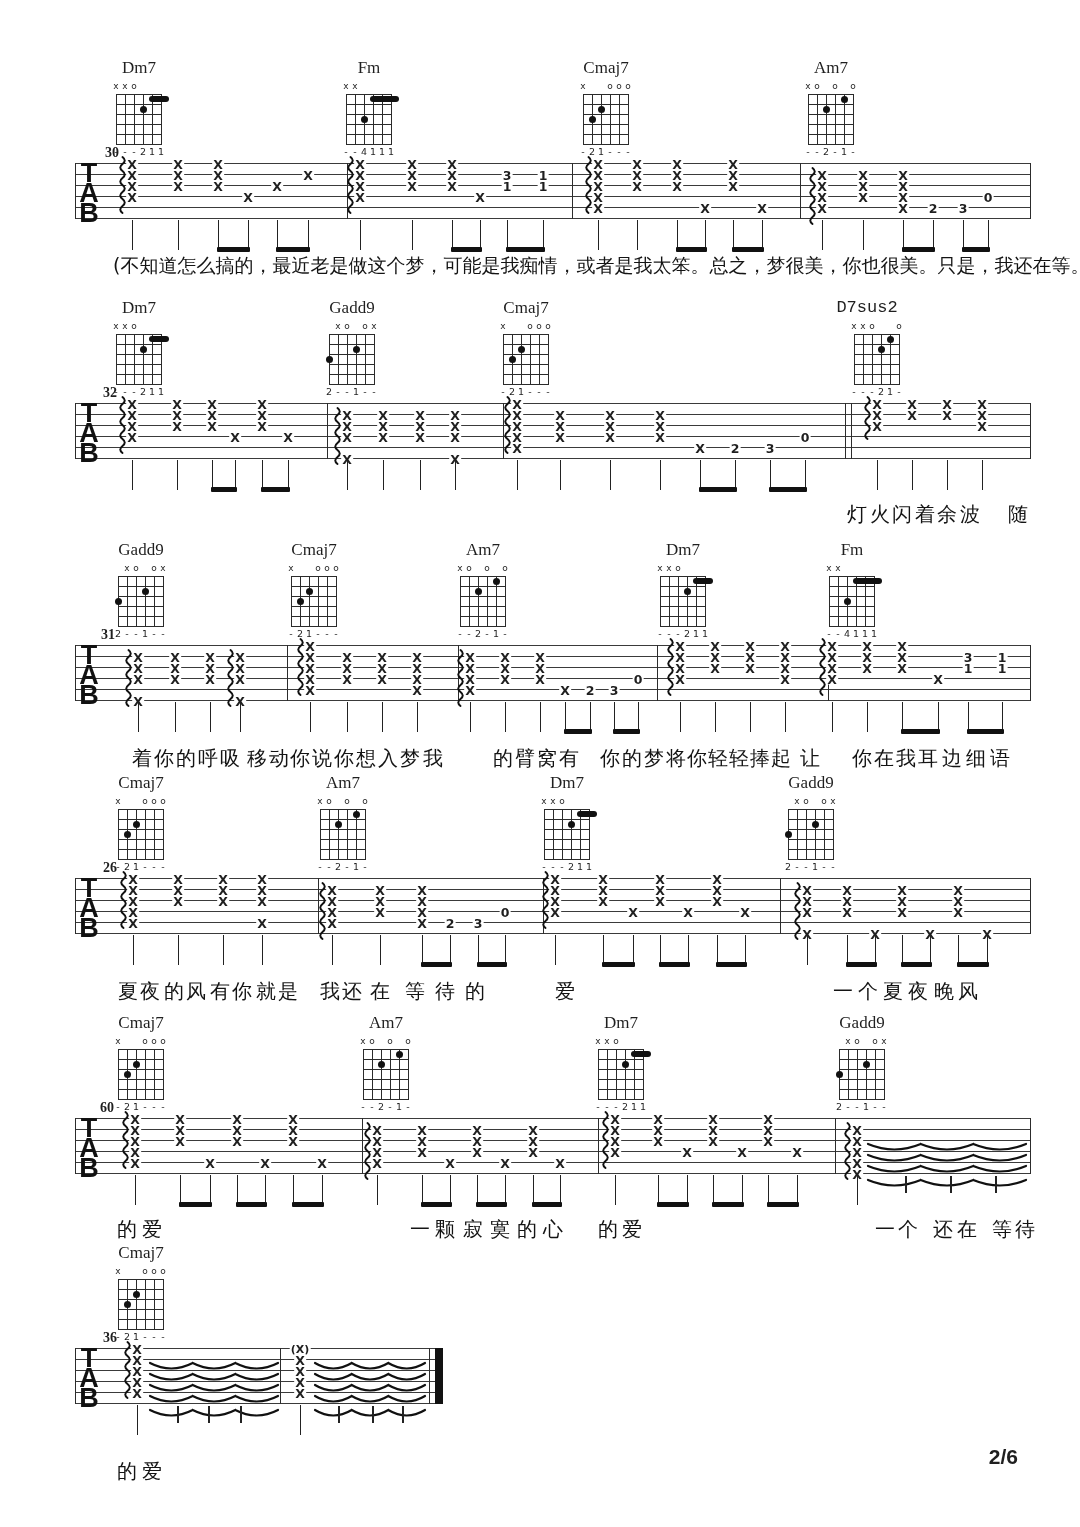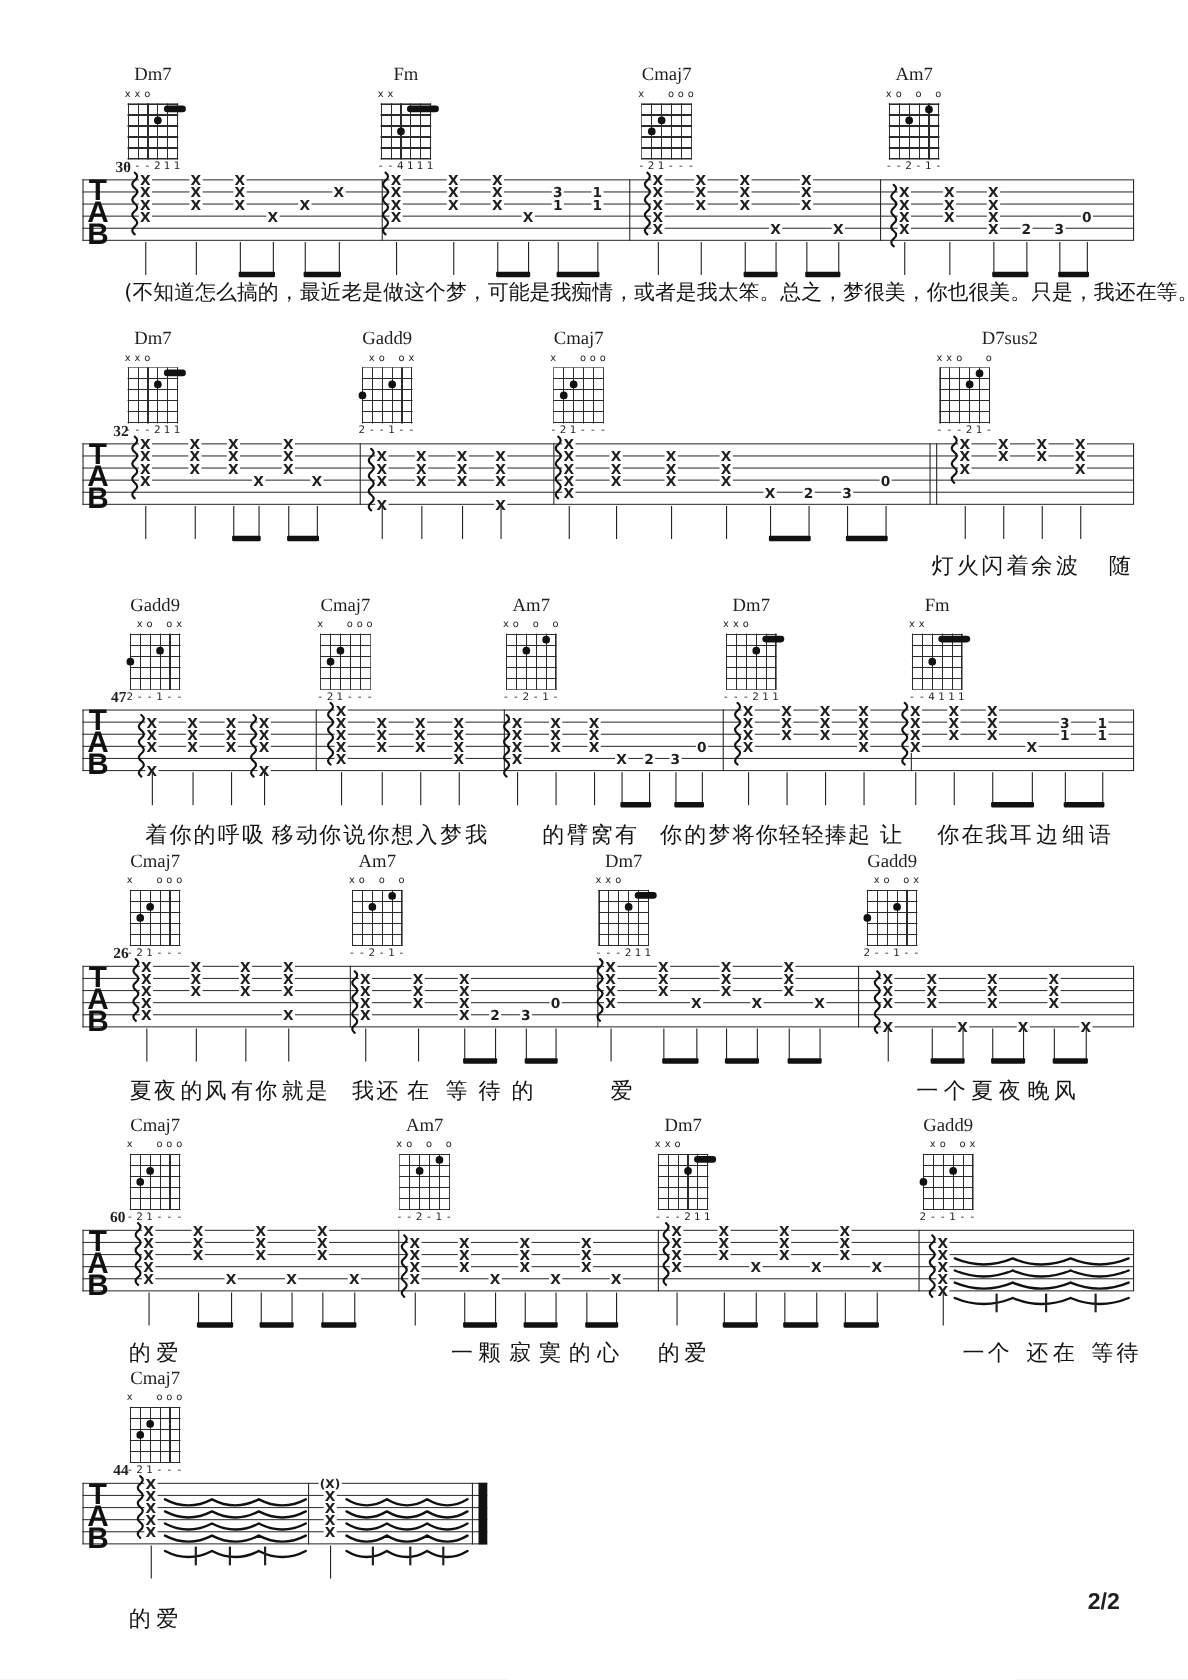--- a/index.html
+++ b/index.html
@@ -257,21 +257,21 @@
       <div class="marker" style="left: 548px; top: 322px;">o</div>
       <div class="grid" style="left: 503px; top: 334px;"></div>
       <div class="dot" style="left: 508.5px; top: 355.5px;"></div>
       <div class="dot" style="left: 517.5px; top: 345.5px;"></div>
       <div class="finger" style="left: 503px; top: 386px;">-</div>
       <div class="finger" style="left: 512px; top: 386px;">2</div>
       <div class="finger" style="left: 521px; top: 386px;">1</div>
       <div class="finger" style="left: 530px; top: 386px;">-</div>
       <div class="finger" style="left: 539px; top: 386px;">-</div>
       <div class="finger" style="left: 548px; top: 386px;">-</div>
-      <div class="cname" style="left: 918px; top: 298px;">D7sus2</div>
+      <div class="cname" style="left: 867px; top: 298px; font-family: Liberation Mono, monospace;">D7sus2</div>
       <div class="marker" style="left: 854px; top: 322px;">x</div>
       <div class="marker" style="left: 863px; top: 322px;">x</div>
       <div class="marker" style="left: 872px; top: 322px;">o</div>
       <div class="marker" style="left: 899px; top: 322px;">o</div>
       <div class="grid" style="left: 854px; top: 334px;"></div>
       <div class="dot" style="left: 877.5px; top: 345.5px;"></div>
       <div class="dot" style="left: 886.5px; top: 335.5px;"></div>
       <div class="finger" style="left: 854px; top: 386px;">-</div>
       <div class="finger" style="left: 863px; top: 386px;">-</div>
       <div class="finger" style="left: 872px; top: 386px;">-</div>
@@ -388,21 +388,21 @@
       <div class="hline" style="left: 75px; top: 700px; width: 955px;"></div>
       <div class="vline" style="left: 75px; top: 645px; height: 56px;"></div>
       <div class="vline" style="left: 287px; top: 645px; height: 56px;"></div>
       <div class="vline" style="left: 458px; top: 645px; height: 56px;"></div>
       <div class="vline" style="left: 657px; top: 645px; height: 56px;"></div>
       <div class="vline" style="left: 828px; top: 645px; height: 56px;"></div>
       <div class="vline" style="left: 1030px; top: 645px; height: 56px;"></div>
       <div class="tabch" style="left: 89px; top: 644px;">T</div>
       <div class="tabch" style="left: 89px; top: 664px;">A</div>
       <div class="tabch" style="left: 89px; top: 684px;">B</div>
-      <div class="mnum" style="left: 108px; top: 627px;">47</div>
+      <div class="mnum" style="left: 108px; top: 627px;">31</div>
       <div class="cname" style="left: 141px; top: 540px;">Gadd9</div>
       <div class="marker" style="left: 127px; top: 564px;">x</div>
       <div class="marker" style="left: 136px; top: 564px;">o</div>
       <div class="marker" style="left: 154px; top: 564px;">o</div>
       <div class="marker" style="left: 163px; top: 564px;">x</div>
       <div class="grid" style="left: 118px; top: 576px;"></div>
       <div class="dot" style="left: 114.5px; top: 597.5px;"></div>
       <div class="dot" style="left: 141.5px; top: 587.5px;"></div>
       <div class="finger" style="left: 118px; top: 628px;">2</div>
       <div class="finger" style="left: 127px; top: 628px;">-</div>
@@ -1017,21 +1017,21 @@
       <div class="hline" style="left: 75px; top: 1381px; width: 368px;"></div>
       <div class="hline" style="left: 75px; top: 1392px; width: 368px;"></div>
       <div class="hline" style="left: 75px; top: 1403px; width: 368px;"></div>
       <div class="vline" style="left: 75px; top: 1348px; height: 56px;"></div>
       <div class="vline" style="left: 280px; top: 1348px; height: 56px;"></div>
       <div class="vline" style="left: 429px; top: 1348px; height: 56px;"></div>
       <div class="thick" style="left: 435px; top: 1348px; width: 8px; height: 56px;"></div>
       <div class="tabch" style="left: 89px; top: 1347px;">T</div>
       <div class="tabch" style="left: 89px; top: 1367px;">A</div>
       <div class="tabch" style="left: 89px; top: 1387px;">B</div>
-      <div class="mnum" style="left: 110px; top: 1330px;">44</div>
+      <div class="mnum" style="left: 110px; top: 1330px;">36</div>
       <div class="cname" style="left: 141px; top: 1243px;">Cmaj7</div>
       <div class="marker" style="left: 118px; top: 1267px;">x</div>
       <div class="marker" style="left: 145px; top: 1267px;">o</div>
       <div class="marker" style="left: 154px; top: 1267px;">o</div>
       <div class="marker" style="left: 163px; top: 1267px;">o</div>
       <div class="grid" style="left: 118px; top: 1279px;"></div>
       <div class="dot" style="left: 123.5px; top: 1300.5px;"></div>
       <div class="dot" style="left: 132.5px; top: 1290.5px;"></div>
       <div class="finger" style="left: 118px; top: 1331px;">-</div>
       <div class="finger" style="left: 127px; top: 1331px;">2</div>
@@ -1086,14 +1086,14 @@
       </svg>
       <div class="tick" style="left: 177px; top: 1406px; height: 17px;"></div>
       <div class="tick" style="left: 208px; top: 1406px; height: 17px;"></div>
       <div class="tick" style="left: 240px; top: 1406px; height: 17px;"></div>
       <div class="tick" style="left: 338px; top: 1406px; height: 17px;"></div>
       <div class="tick" style="left: 372px; top: 1406px; height: 17px;"></div>
       <div class="tick" style="left: 402px; top: 1406px; height: 17px;"></div>
       <div class="lyr" style="left: 127px; top: 1460px;">的</div>
       <div class="lyr" style="left: 152px; top: 1460px;">爱</div>
     </div>
-  <div id="pagenum">2/2</div>
+  <div id="pagenum">2/6</div>
 </div>
 
 </body></html>

